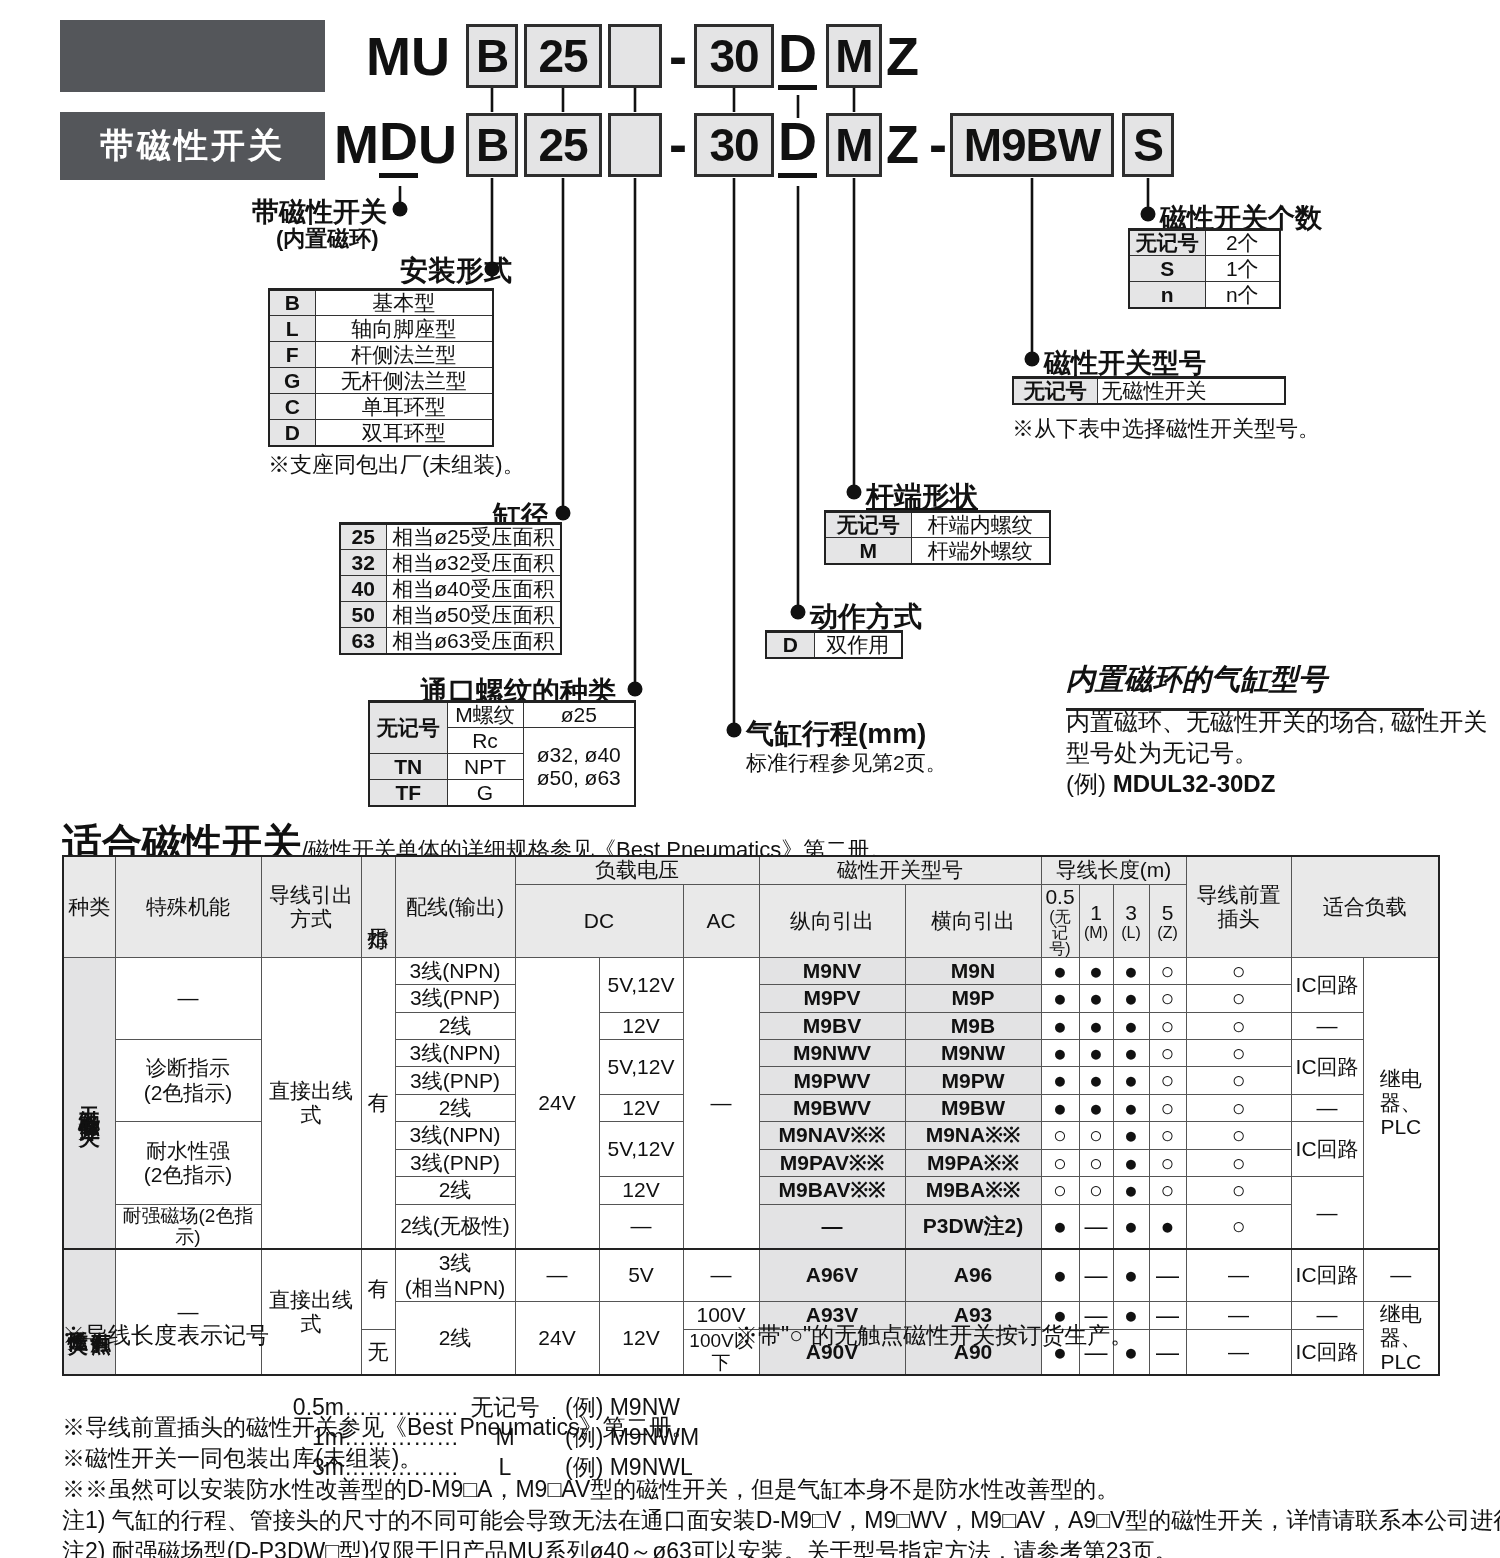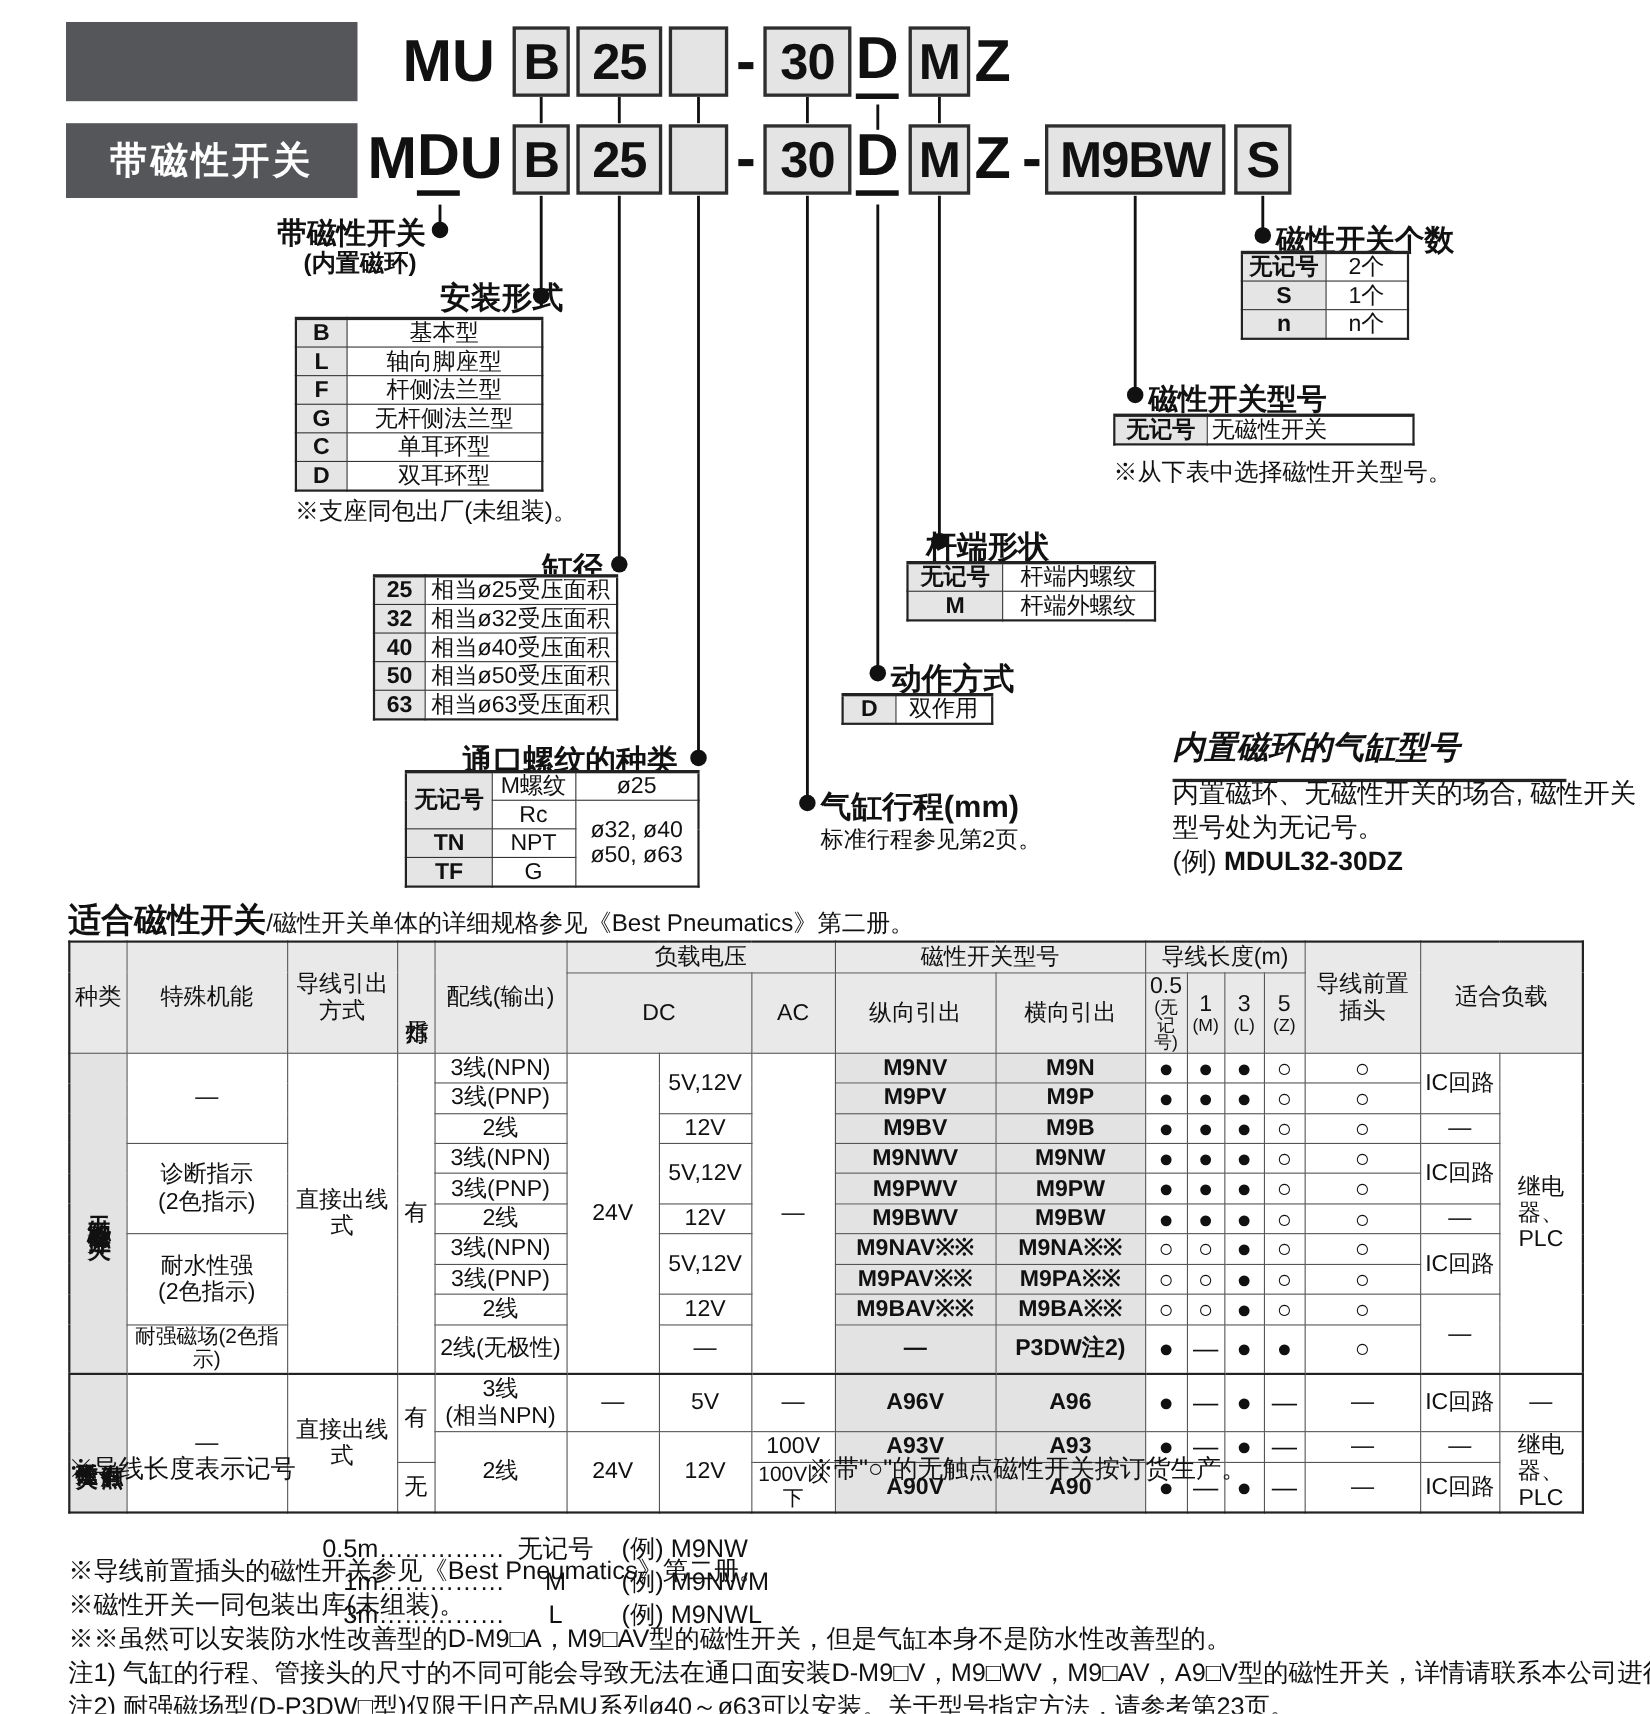--- a/index.html
+++ b/index.html
@@ -31,21 +31,21 @@
   table.mini td{border:1.3px solid #333;font-size:21px;text-align:center;
     padding:0 4px;height:26px;line-height:1.1;box-sizing:border-box;}
   table.mini td.code{background:#e5e5e6;font-weight:700;}
   table.mini td.left{text-align:left;}
   
   .builtin-title{position:absolute;font-size:29px;font-weight:700;
     border-bottom:3px solid #222;padding-bottom:8px;}
   .builtin-text{position:absolute;font-size:24px;line-height:31px;}
   
   .spec-title{position:absolute;white-space:nowrap;}
-  .spec-title .big{font-size:30px;font-weight:700;}
+  .spec-title .big{font-size:40px;font-weight:700;}
   .spec-title .sm{font-size:22px;font-weight:400;}
   table.spec{position:absolute;border-collapse:collapse;table-layout:fixed;
     border:2.5px solid #222;background:#fff;}
   table.spec th, table.spec td{border:1.2px solid #555;padding:0 2px;
     text-align:center;font-size:21px;line-height:1.15;box-sizing:border-box;overflow:hidden;}
   table.spec th{background:#e9e9e9;font-weight:400;}
   table.spec td.model{background:#e3e3e4;font-weight:700;font-size:21px;}
   table.spec td.kindcell{background:#e3e3e4;}
   table.spec .vtxt{writing-mode:vertical-rl;text-orientation:upright;
     letter-spacing:3px;font-weight:600;display:inline-block;}
@@ -228,21 +228,21 @@
     <td class="code">TN</td>
     <td>NPT</td>
   </tr>
   <tr>
     <td class="code">TF</td>
     <td>G</td>
   </tr>
 </tbody>
   </table>
 
-<div class="ct" style="left:842px;top:478px;">杆端形状</div>
+<div class="ct" style="left:866px;top:478px;text-decoration:underline;">杆端形状</div>
 <table class="mini" style="left:824px;top:510px;width:225px;">
   <colgroup>
       <col style="width:86px">
       <col style="width:139px">
     </colgroup>
   <tbody>
       <tr>
         <td class="code">无记号</td>
         <td>杆端内螺纹</td>
       </tr>

